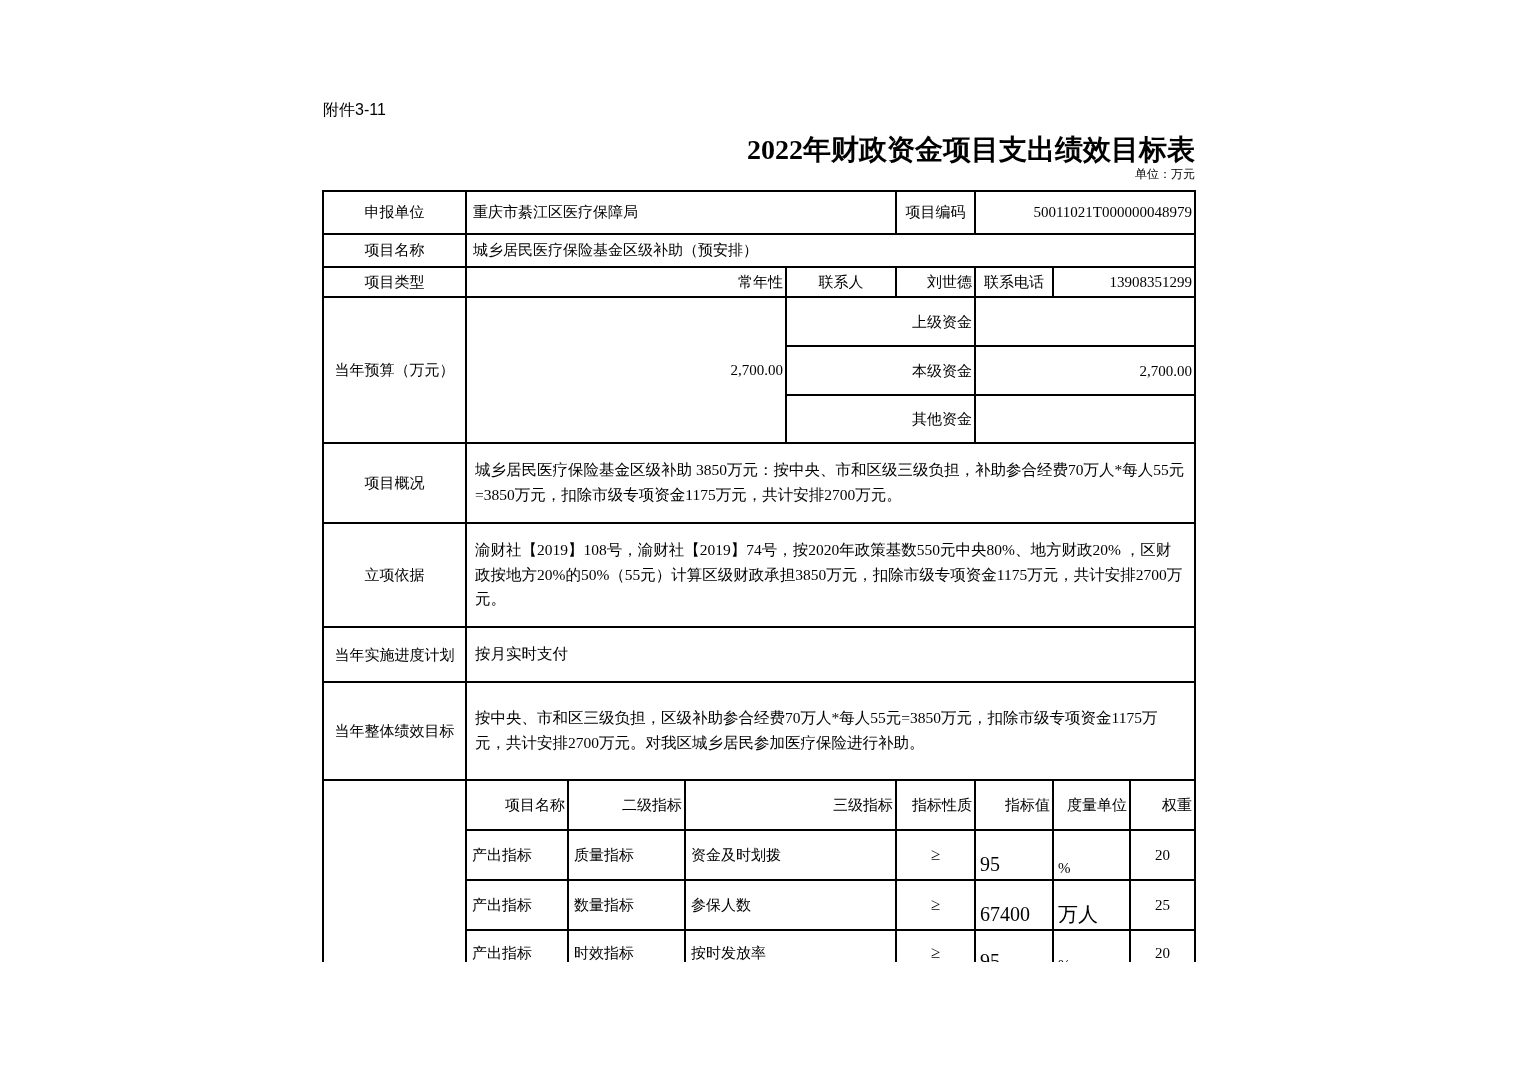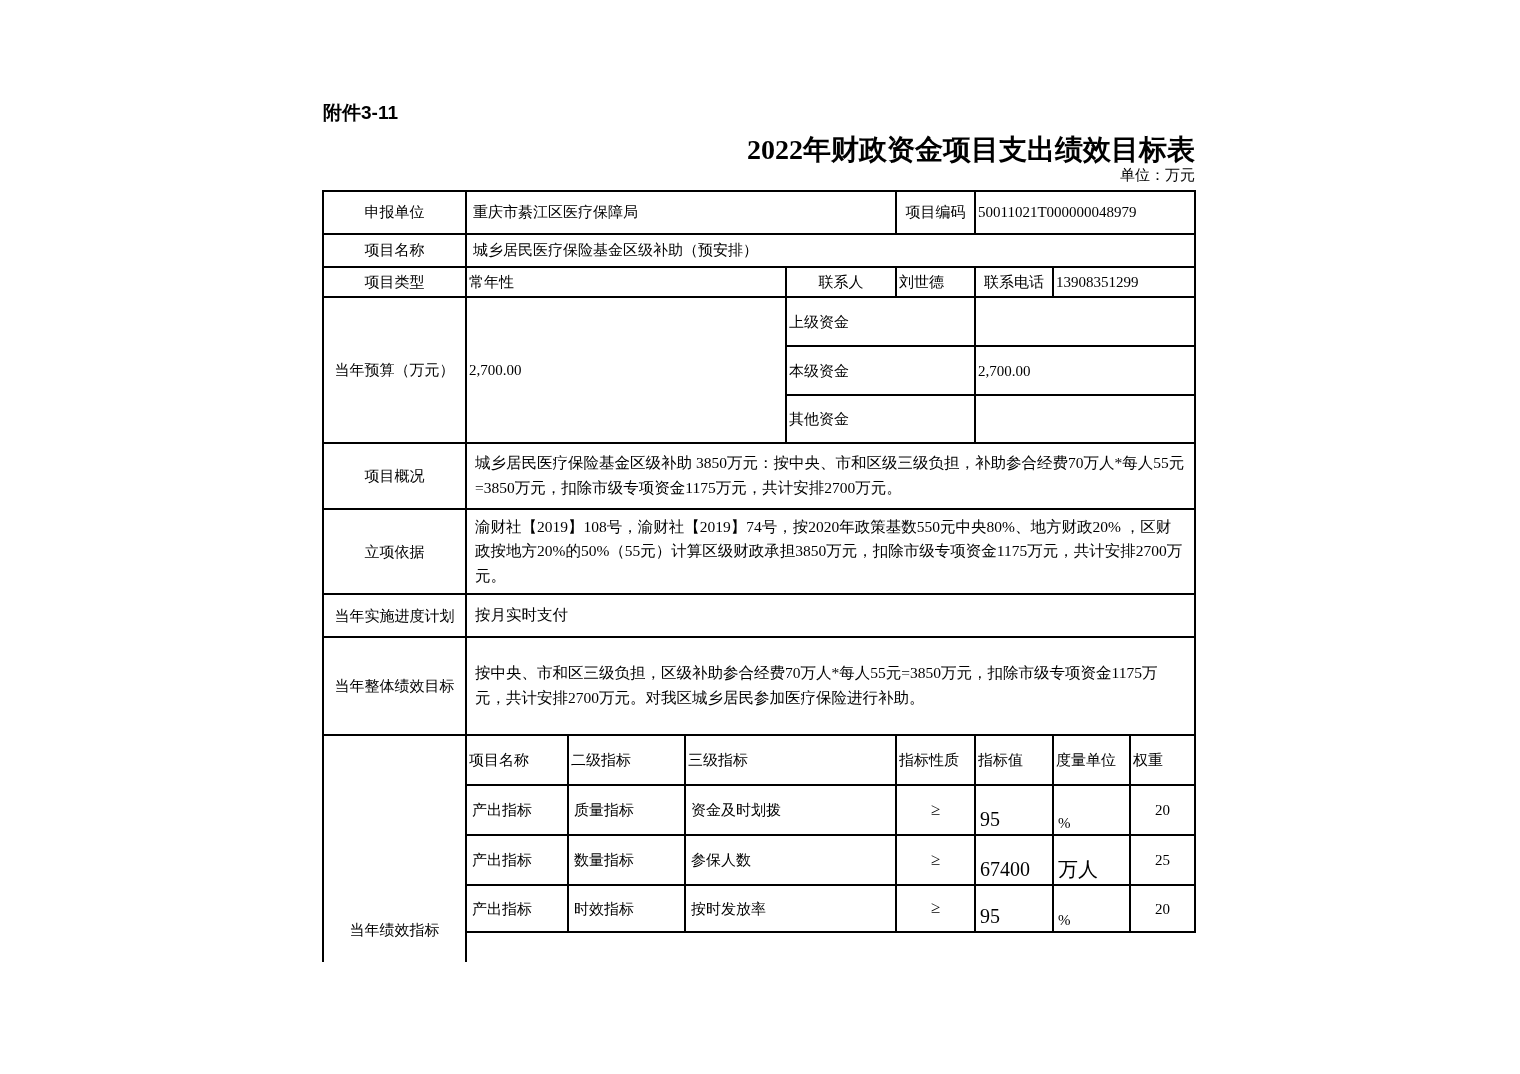--- a/index.html
+++ b/index.html
@@ -13,39 +13,39 @@
     position: relative;
     overflow: hidden;
     font-family: "Liberation Serif", "DejaVu Serif", serif;
     color: #000;
   }
   .attachment-label {
     position: absolute;
     left: 323px;
     top: 100px;
     font-family: "Liberation Sans", "DejaVu Sans", sans-serif;
-    font-weight: bold;
-    font-size: 19px;
+    font-weight: normal;
+    font-size: 16px;
   }
   .doc-title {
     position: absolute;
     left: 323px;
     top: 131px;
     width: 872px;
     text-align: right;
     font-size: 28px;
     font-weight: bold;
   }
   .unit-note {
     position: absolute;
     left: 323px;
     top: 166px;
     width: 872px;
     text-align: right;
-    font-size: 15px;
+    font-size: 12px;
   }
   .table-clip {
     position: absolute;
     left: 322px;
     top: 190px;
     width: 878px;
     height: 772px;
     overflow: hidden;
   }
   table.main {
@@ -54,23 +54,23 @@
     width: 872px;
   }
   td {
     border: 2px solid #000;
     font-size: 15px;
     padding: 0 6px;
     vertical-align: middle;
     overflow: hidden;
     line-height: 1.35;
   }
-  td.c { text-align: left; padding: 4px 2px; }
+  td.c { text-align: right; padding: 4px 2px; }
   td.lbl { text-align: center; padding: 0 2px; }
-  td.txt { font-size: 15.5px; line-height: 1.6; padding: 1px 8px; }
+  td.txt { font-size: 15.5px; line-height: 1.6; padding: 14px 8px; }
   td.ind-left { padding: 0 5px; text-align: left; }
   td.nature { text-align: center; font-size: 17px; }
   td.val { vertical-align: bottom; font-size: 20px; padding: 0 4px 1px 4px; text-align: left; }
   td.unit-s { vertical-align: bottom; font-size: 15px; padding: 0 4px 1px 4px; text-align: left; }
   td.unit-b { vertical-align: bottom; font-size: 20px; padding: 10px 4px 1px 4px; text-align: left; }
   td.weight { text-align: center; font-size: 15px; vertical-align: middle; }
   td.section-label {
     text-align: center;
     vertical-align: bottom;
     padding-bottom: 36px;

